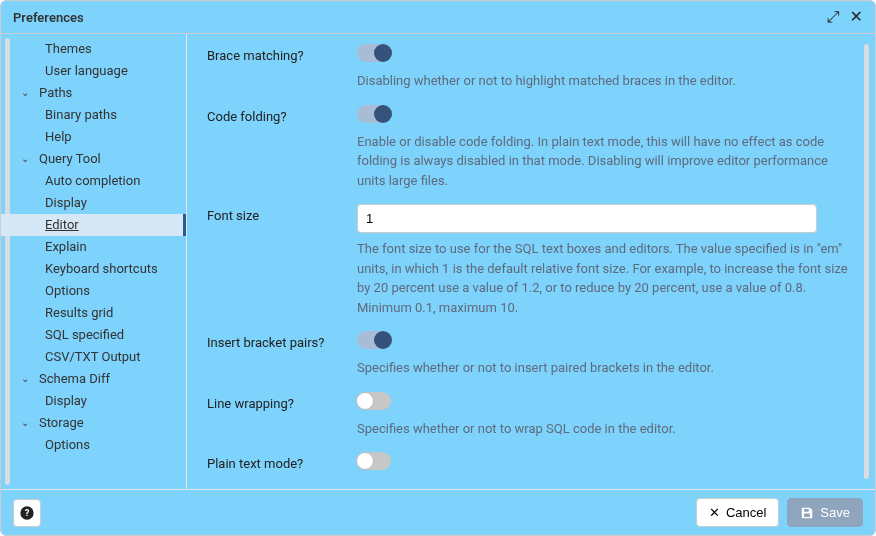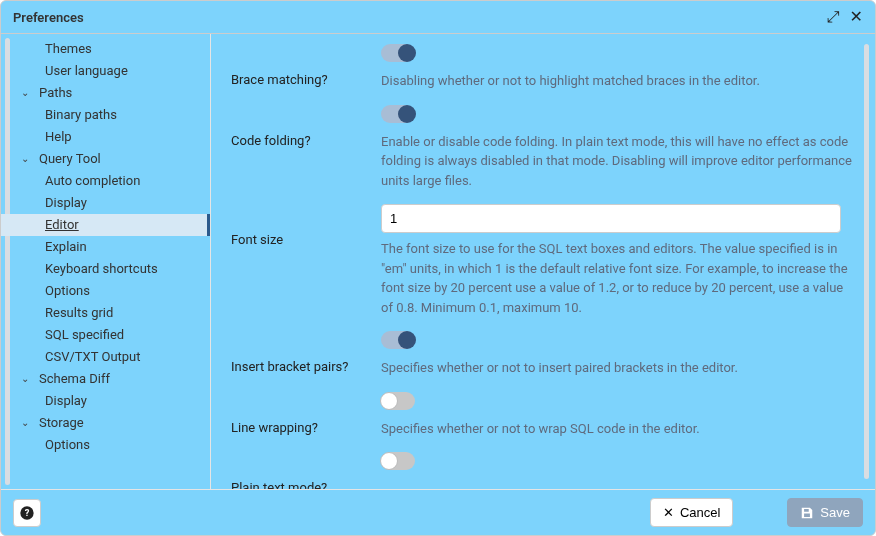--- a/index.html
+++ b/index.html
@@ -3,49 +3,49 @@
 <meta charset="utf-8">
 <style>
   * { box-sizing: border-box; margin: 0; padding: 0; }
   html, body { width: 876px; height: 536px; font-family: -apple-system, BlinkMacSystemFont, "Segoe UI", Roboto, sans-serif; font-size: 13px; color: #333; }
   .dialog { width: 876px; height: 536px; border: 1px solid #ccc; border-radius: 6px; display: flex; flex-direction: column; background: #7dd3fc; }
   .titlebar { display: flex; align-items: center; justify-content: space-between; padding: 8px 12px; border-bottom: 1px solid #ccc; }
   .titlebar-title { font-weight: 600; }
   .titlebar-icons { display: flex; gap: 10px; }
   .titlebar-icons span { cursor: pointer; font-size: 16px; line-height: 1; color: #222; }
   .body { flex: 1; display: flex; overflow: hidden; }
-  .sidebar { width: 210px; border-right: 1px solid #e5e5e5; position: relative; overflow-y: auto; padding: 4px 0; }
+  .sidebar { width: 186px; border-right: 1px solid #e5e5e5; position: relative; overflow-y: auto; padding: 4px 0; }
   .sidebar::before { content: ""; position: absolute; left: 4px; top: 4px; bottom: 4px; width: 5px; background: #d9dde2; border-radius: 3px; }
   .tree { list-style: none; }
   .tree li { line-height: 22px; cursor: pointer; white-space: nowrap; }
   .tree .group-row { display: flex; align-items: center; padding-left: 20px; }
   .tree .child-row { display: flex; align-items: center; padding-left: 40px; }
   .tree .toggle { width: 14px; display: inline-block; font-size: 10px; color: #444; }
   .tree .label { padding: 0 4px; }
   .tree li.selected { background: #d6e8f5; position: relative; text-decoration: underline; }
   .tree li.selected::after { content: ""; position: absolute; right: 0; top: 0; bottom: 0; width: 3px; background: #2b5a8c; }
   .content { flex: 1; overflow-y: auto; padding: 10px 20px 10px 20px; position: relative; }
   .content::after { content: ""; position: absolute; right: 6px; top: 10px; bottom: 10px; width: 5px; background: #d9dde2; border-radius: 3px; }
   .row { display: flex; align-items: flex-start; margin-bottom: 14px; }
-  .row-label { width: 150px; flex-shrink: 0; padding-top: 4px; color: #222; margin-top: 24px; }
+  .row-label { width: 150px; flex-shrink: 0; padding-top: 4px; color: #222; }
   .row-ctrl { flex: 1; }
   .desc { color: #5f6a7d; margin-top: 6px; line-height: 1.5; }
   .toggle-sw { width: 34px; height: 18px; border-radius: 9px; position: relative; display: inline-block; cursor: pointer; }
   .toggle-sw .knob { position: absolute; width: 18px; height: 18px; border-radius: 50%; top: 0; }
   .toggle-on { background: #a8bdd5; }
   .toggle-on .knob { right: -1px; background: #35537a; }
   .toggle-off { background: #c7c7c7; }
   .toggle-off .knob { left: -1px; background: #fff; border: 1px solid #bbb; }
   .text-input { width: 100%; max-width: 460px; padding: 6px 8px; border: 1px solid #ccc; border-radius: 4px; font-size: 13px; }
   .footer { display: flex; align-items: center; justify-content: space-between; padding: 8px 12px; border-top: 1px solid #e5e5e5; }
   .help-btn { width: 28px; height: 28px; border: 1px solid #ccc; border-radius: 4px; display: flex; align-items: center; justify-content: center; cursor: pointer; background: #fff; }
   .help-btn svg { width: 16px; height: 16px; }
   .footer-right { display: flex; gap: 8px; }
   .btn { display: inline-flex; align-items: center; gap: 6px; padding: 6px 12px; border-radius: 4px; font-size: 13px; cursor: pointer; border: 1px solid #ccc; background: #fff; }
-  .btn-primary { background: #8fa5bd; border-color: #8fa5bd; color: #fff; margin-left: 46px; }
+  .btn-primary { background: #8fa5bd; border-color: #8fa5bd; color: #fff; }
   .btn .ico { font-size: 13px; line-height: 1; }
   .save-ico { width: 14px; height: 14px; }
 </style>
 </head>
 <body>
 
 <div class="dialog">
 
   <div class="titlebar">
     <div class="titlebar-title">Preferences</div>

